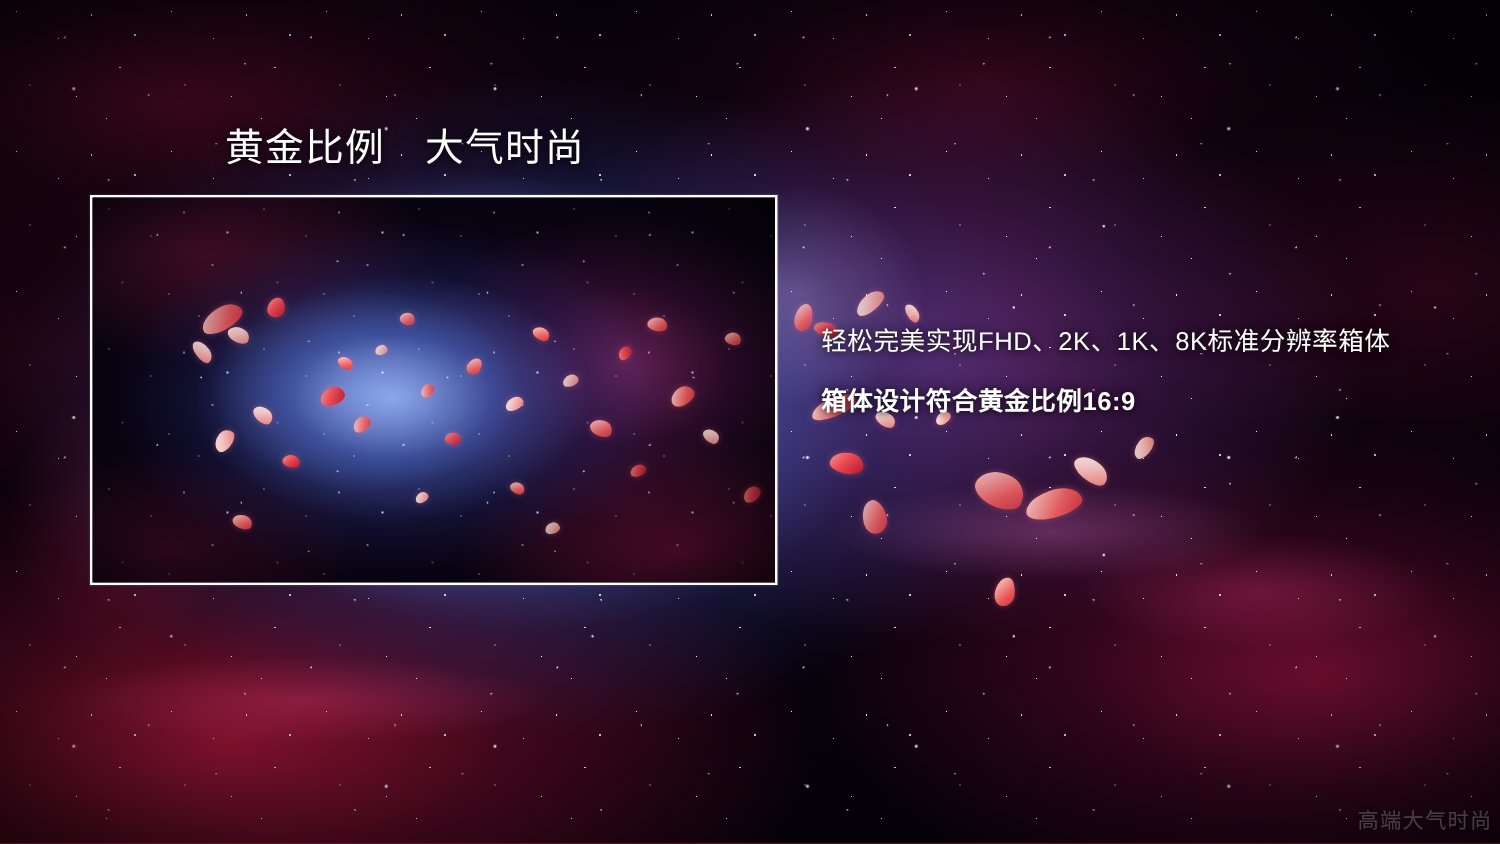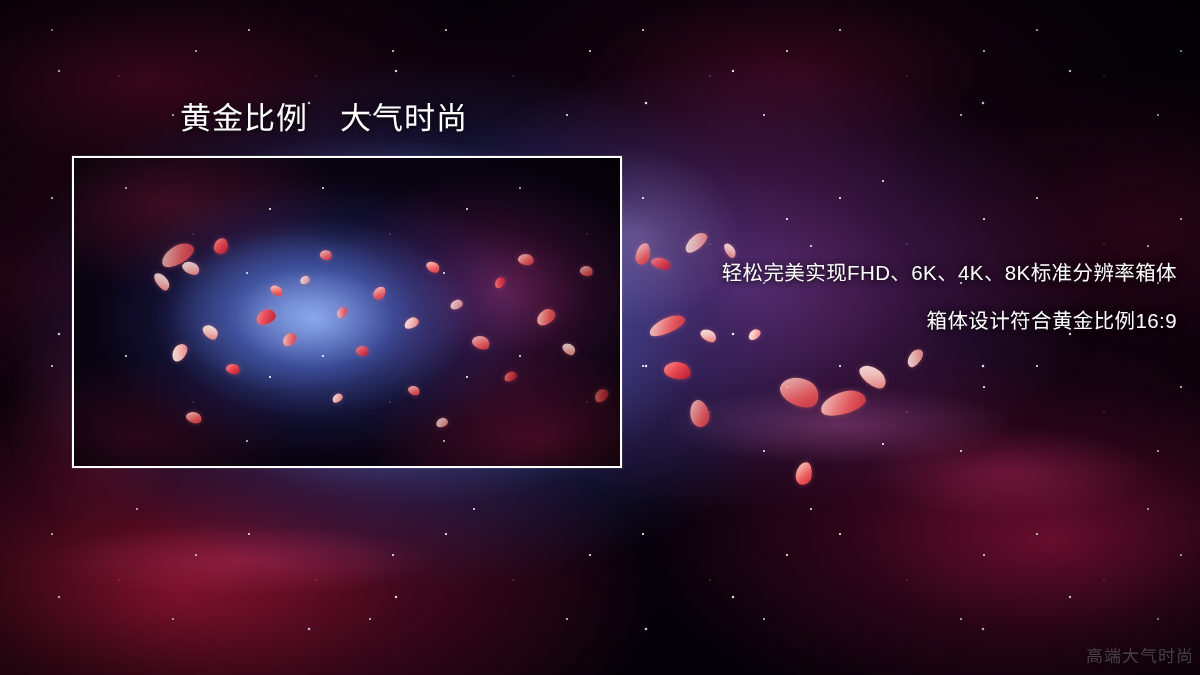--- a/index.html
+++ b/index.html
@@ -12,21 +12,20 @@
     font-family: "Liberation Sans", "DejaVu Sans", sans-serif;
   }
 
   #slide {
     position: relative;
     width: 1200px;
     height: 675px;
     overflow: hidden;
     background: #ef4444;
     user-select: none;
-    text-align: right;
   }
 
   
   .bg-layer {
     position: absolute;
     inset: 0;
     pointer-events: none;
   }
 
   .bg-base {
@@ -170,21 +169,21 @@
     width: 520px;
     color: #ffffff;
     font-size: 20.5px;
     letter-spacing: 0.4px;
     text-shadow: 0 1px 5px rgba(0,0,0,0.70), 0 0 12px rgba(0,0,0,0.45);
   }
   #body-text .line {
     white-space: nowrap;
     margin-bottom: 18px;
   }
-  #body-text .line:last-child { margin-bottom: 10px; }
+  #body-text .line:last-child { margin-bottom: 10px; font-weight: bold; }
 
   #watermark {
     position: absolute;
     right: 6px;
     bottom: 8px;
     font-size: 17px;
     letter-spacing: 1px;
     color: rgba(255,255,255,0.24);
     text-shadow: 0 1px 2px rgba(0,0,0,0.5);
   }
@@ -255,19 +254,19 @@
           <div class="petal" style="left: 506px; top: 108px; width: 13px; height: 10px; transform: rotate(20deg); opacity: 0.92;"></div>
           <div class="petal deep" style="left: 520px; top: 232px; width: 15px; height: 11px; transform: rotate(-36deg); opacity: 0.95;"></div>
           <div class="petal" style="left: 112px; top: 254px; width: 16px; height: 11px; transform: rotate(24deg); opacity: 0.98;"></div>
           <div class="petal pale" style="left: 362px; top: 260px; width: 12px; height: 9px; transform: rotate(-14deg); opacity: 0.84;"></div>
         </div>
       <div class="frame-vig"></div>
     </div>
   </div>
 
   <div id="body-text">
-    <div class="line">轻松完美实现FHD、6K、4K、8K标准分辨率箱体</div>
+    <div class="line">轻松完美实现FHD、2K、1K、8K标准分辨率箱体</div>
     <div class="line">箱体设计符合黄金比例16:9</div>
   </div>
 
   <div id="watermark">高端大气时尚</div>
 
 </div>
 
 </body></html>

